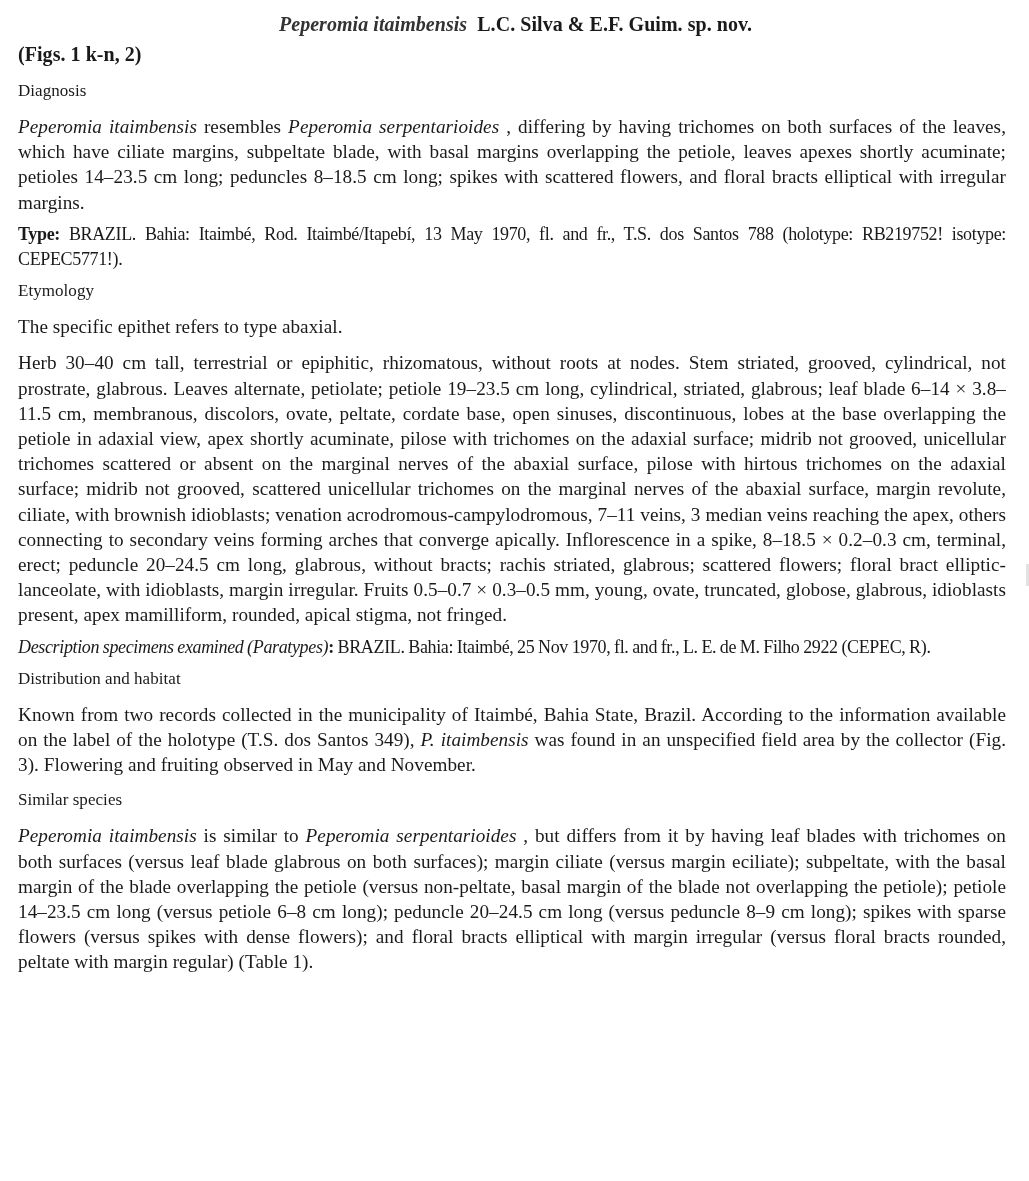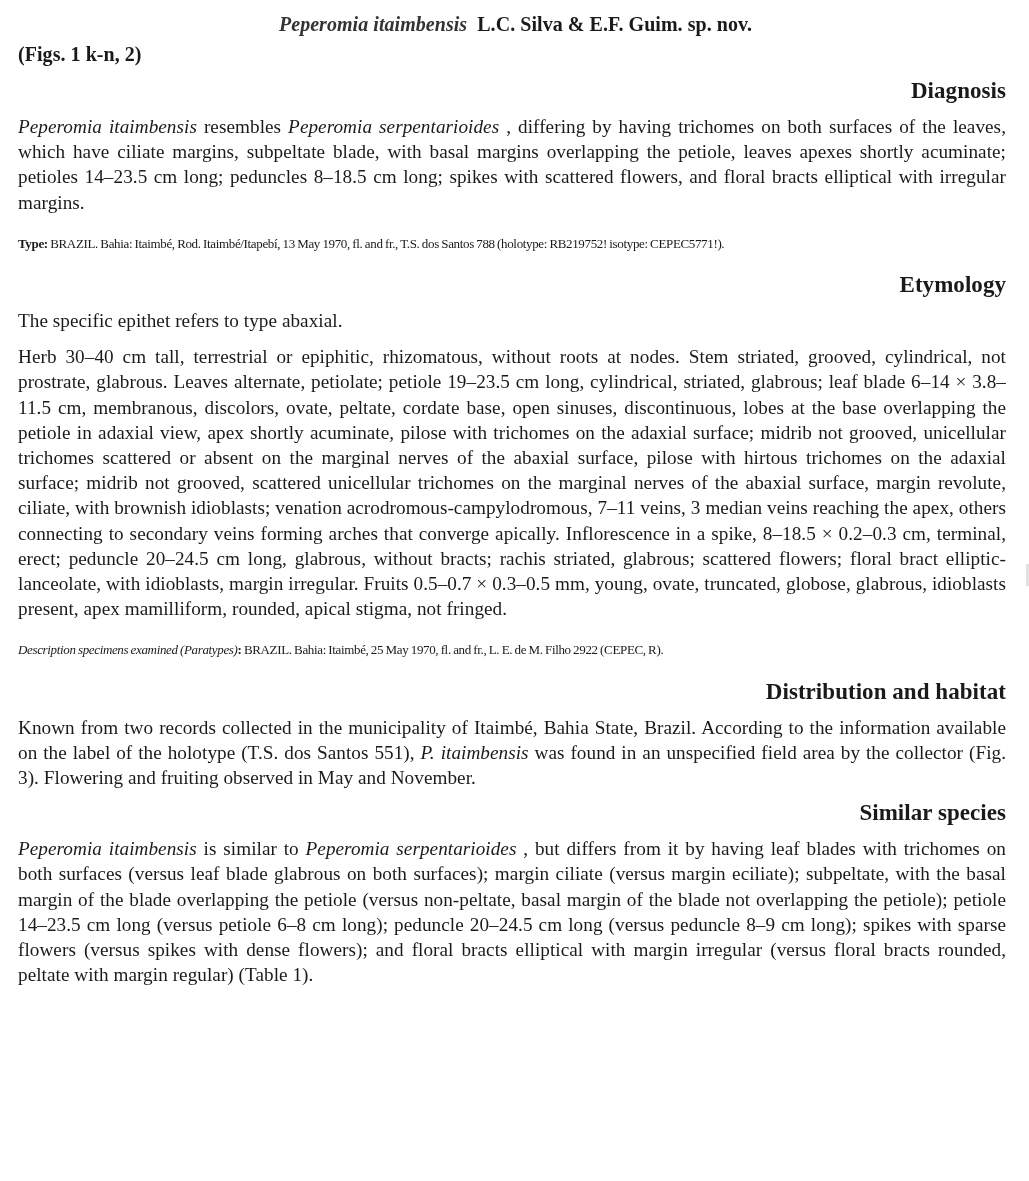--- a/index.html
+++ b/index.html
@@ -37,38 +37,37 @@
   }
   .title-line .auth { margin-left: 10px; }
   .figs {
     margin: 2px 0 0 0;
     font-size: 20px;
     line-height: 28px;
     font-weight: bold;
   }
   .heading {
     margin: 10px 0 0 0;
-    font-weight: bold;
-    font-size: 23px;
+    font-weight: normal;
+    font-size: 17px;
     line-height: 25px;
-    text-align: right;
   }
   .para {
     margin: 11px 0 0 0;
     text-align: justify;
   }
   .para i { font-style: italic; }
   .para.compact {
     font-family: "Liberation Serif", serif;
-    font-size: 13px;
+    font-size: 18px;
     letter-spacing: -0.35px;
     word-spacing: -0.5px;
-    margin-top: 16px;
+    margin-top: 7px;
   }
-  .mt-heading-tight { margin-top: 16px; }
+  .mt-heading-tight { margin-top: 6px; }
   .bold { font-weight: bold; }
   .edge-mark {
     position: absolute;
     left: 1026px;
     top: 564px;
     width: 3px;
     height: 22px;
     background: #e2e2e2;
   }
 </style>
@@ -85,23 +84,23 @@
   <p class="heading">Diagnosis</p>
   <p class="para"><i>Peperomia itaimbensis</i><span> resembles </span><i>Peperomia serpentarioides</i><span> , differing by having trichomes on both surfaces of the leaves, which have ciliate margins, subpeltate blade, with basal margins overlapping the petiole, leaves apexes shortly acuminate; petioles 14–23.5 cm long; peduncles 8–18.5 cm long; spikes with scattered flowers, and floral bracts elliptical with irregular margins.</span></p>
 
   <p class="para compact"><span class="bold">Type:</span><span> BRAZIL. Bahia: Itaimbé, Rod. Itaimbé/Itapebí, 13 May 1970, fl. and fr., T.S. dos Santos 788 (holotype: RB219752! isotype: CEPEC5771!).</span></p>
 
   <p class="heading mt-heading-tight">Etymology</p>
   <p class="para">The specific epithet refers to type abaxial.</p>
 
   <p class="para">Herb 30–40 cm tall, terrestrial or epiphitic, rhizomatous, without roots at nodes. Stem striated, grooved, cylindrical, not prostrate, glabrous. Leaves alternate, petiolate; petiole 19–23.5 cm long, cylindrical, striated, glabrous; leaf blade 6–14 × 3.8–11.5 cm, membranous, discolors, ovate, peltate, cordate base, open sinuses, discontinuous, lobes at the base overlapping the petiole in adaxial view, apex shortly acuminate, pilose with trichomes on the adaxial surface; midrib not grooved, unicellular trichomes scattered or absent on the marginal nerves of the abaxial surface, pilose with hirtous trichomes on the adaxial surface; midrib not grooved, scattered unicellular trichomes on the marginal nerves of the abaxial surface, margin revolute, ciliate, with brownish idioblasts; venation acrodromous-campylodromous, 7–11 veins, 3 median veins reaching the apex, others connecting to secondary veins forming arches that converge apically. Inflorescence in a spike, 8–18.5 × 0.2–0.3 cm, terminal, erect; peduncle 20–24.5 cm long, glabrous, without bracts; rachis striated, glabrous; scattered flowers; floral bract elliptic-lanceolate, with idioblasts, margin irregular. Fruits 0.5–0.7 × 0.3–0.5 mm, young, ovate, truncated, globose, glabrous, idioblasts present, apex mamilliform, rounded, apical stigma, not fringed.</p>
 
-  <p class="para compact"><i>Description specimens examined (Paratypes)</i><span class="bold">:</span><span> BRAZIL. Bahia: Itaimbé, 25 May 1970, fl. and fr., L. E. de M. Filho 2922 (CEPEC, R).</span></p>
+  <p class="para compact"><i>Description specimens examined (Paratypes)</i><span class="bold">:</span><span> BRAZIL. Bahia: Itaimbé, 25 Nov 1970, fl. and fr., L. E. de M. Filho 2922 (CEPEC, R).</span></p>
 
   <p class="heading mt-heading-tight">Distribution and habitat</p>
-  <p class="para"><span>Known from two records collected in the municipality of Itaimbé, Bahia State, Brazil. According to the information available on the label of the holotype (T.S. dos Santos 551), </span><i>P. itaimbensis</i><span> was found in an unspecified field area by the collector (Fig. 3). Flowering and fruiting observed in May and November.</span></p>
+  <p class="para"><span>Known from two records collected in the municipality of Itaimbé, Bahia State, Brazil. According to the information available on the label of the holotype (T.S. dos Santos 349), </span><i>P. itaimbensis</i><span> was found in an unspecified field area by the collector (Fig. 3). Flowering and fruiting observed in May and November.</span></p>
 
   <p class="heading">Similar species</p>
   <p class="para"><i>Peperomia itaimbensis</i><span> is similar to </span><i>Peperomia serpentarioides</i><span> , but differs from it by having leaf blades with trichomes on both surfaces (versus leaf blade glabrous on both surfaces); margin ciliate (versus margin eciliate); subpeltate, with the basal margin of the blade overlapping the petiole (versus non-peltate, basal margin of the blade not overlapping the petiole); petiole 14–23.5 cm long (versus petiole 6–8 cm long); peduncle 20–24.5 cm long (versus peduncle 8–9 cm long); spikes with sparse flowers (versus spikes with dense flowers); and floral bracts elliptical with margin irregular (versus floral bracts rounded, peltate with margin regular) (Table 1).</span></p>
 
 </div>
 
 <div class="edge-mark"></div>
 
 </body></html>

